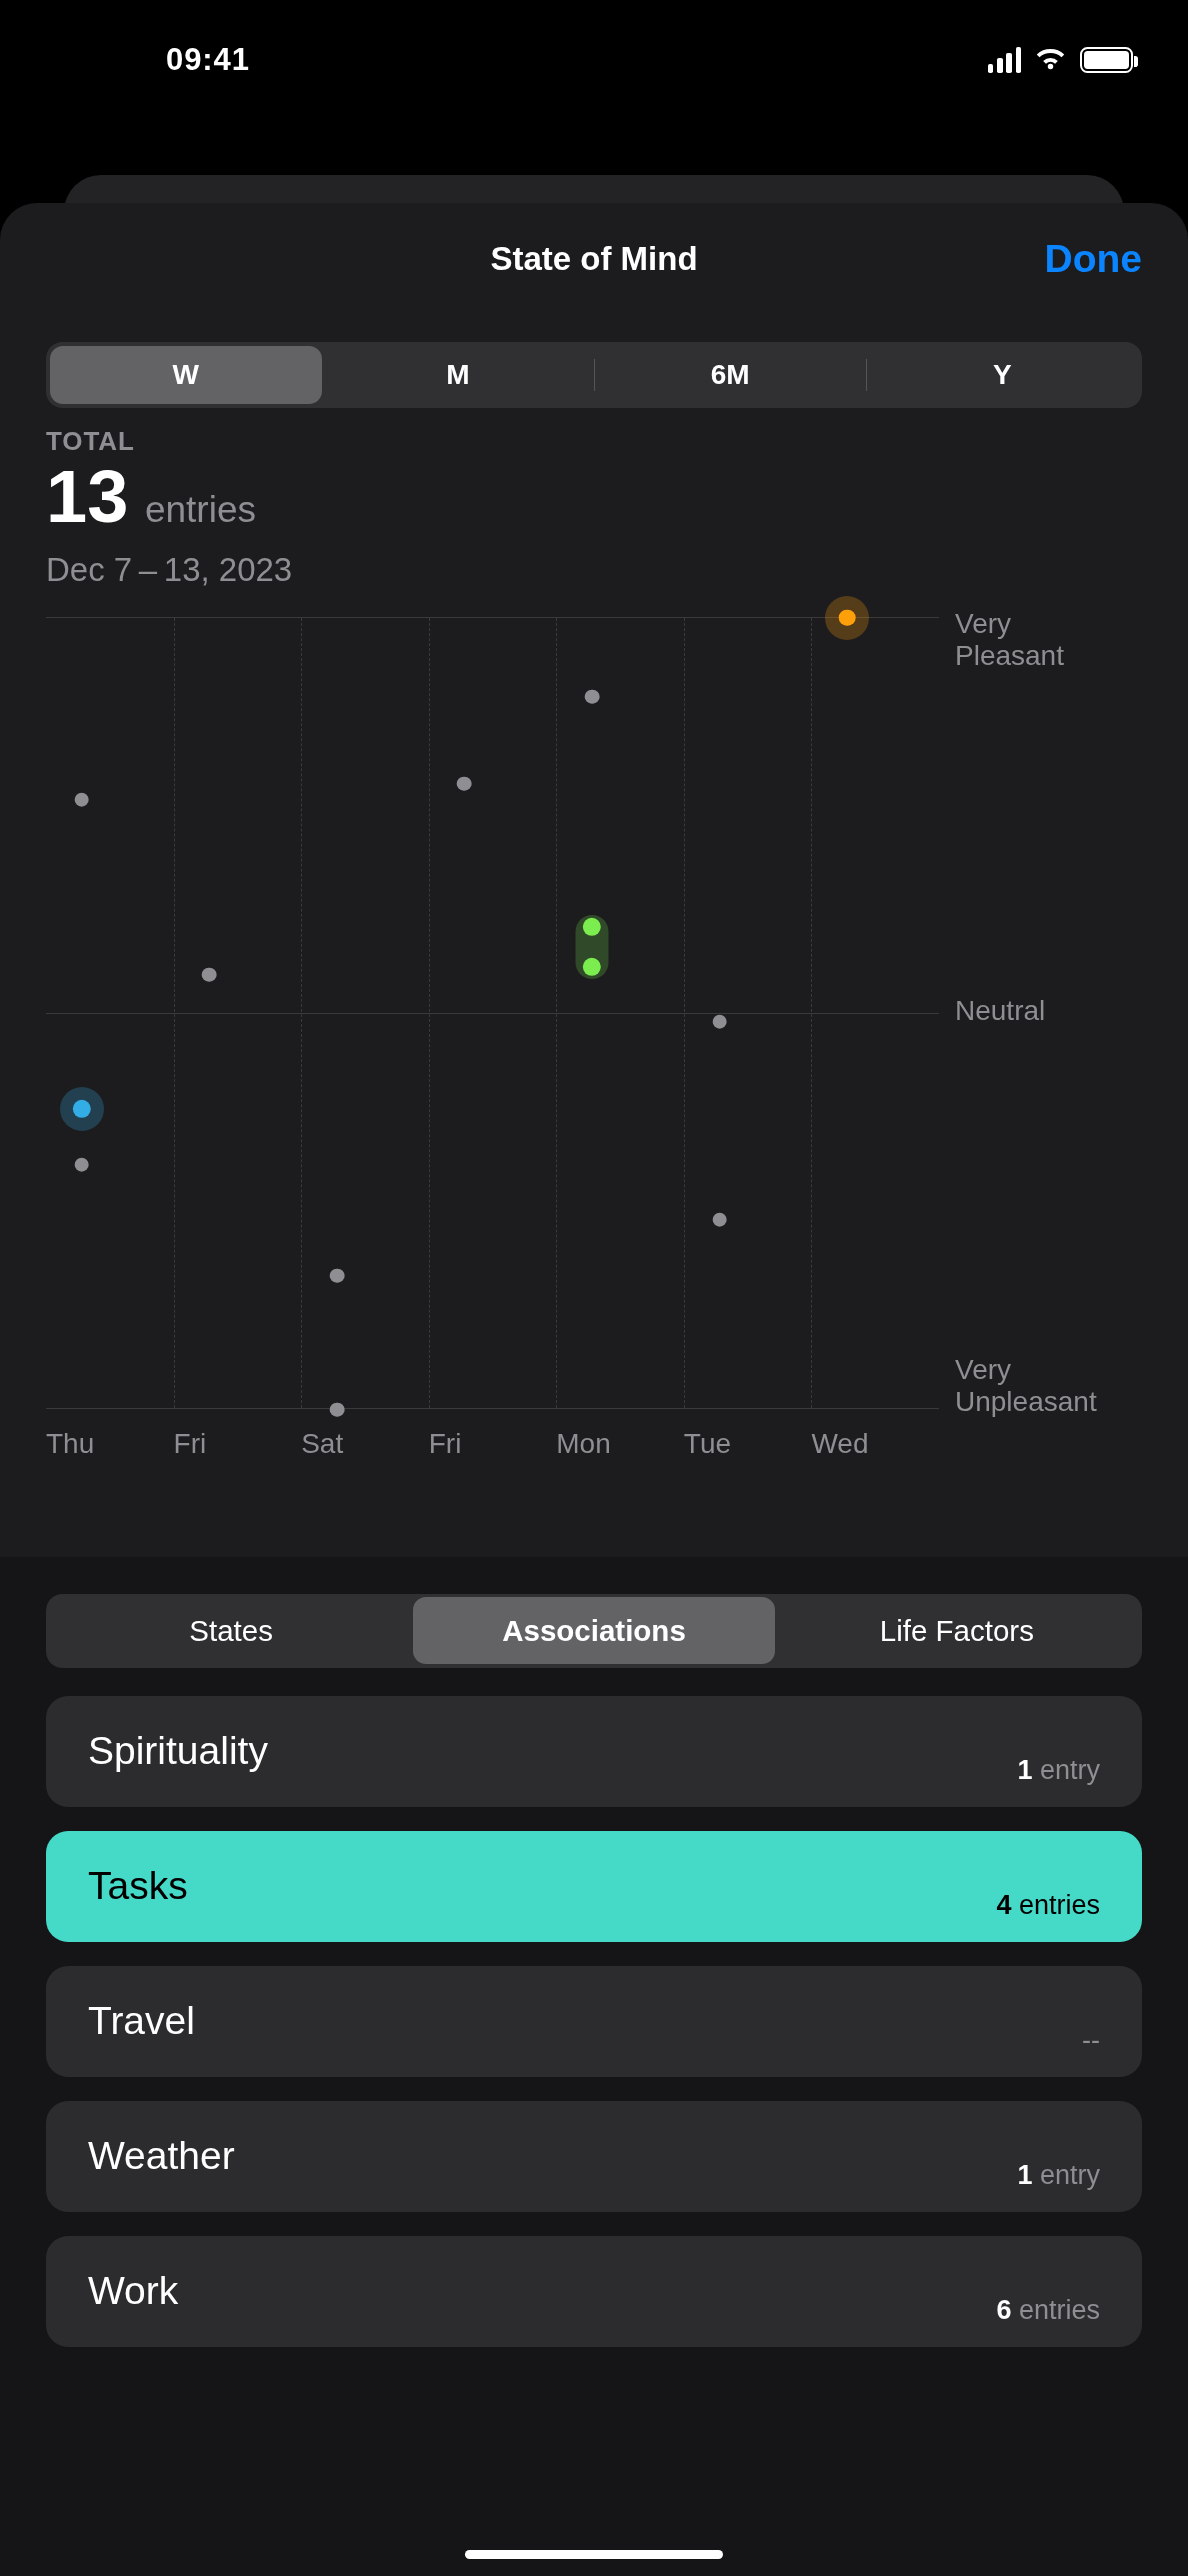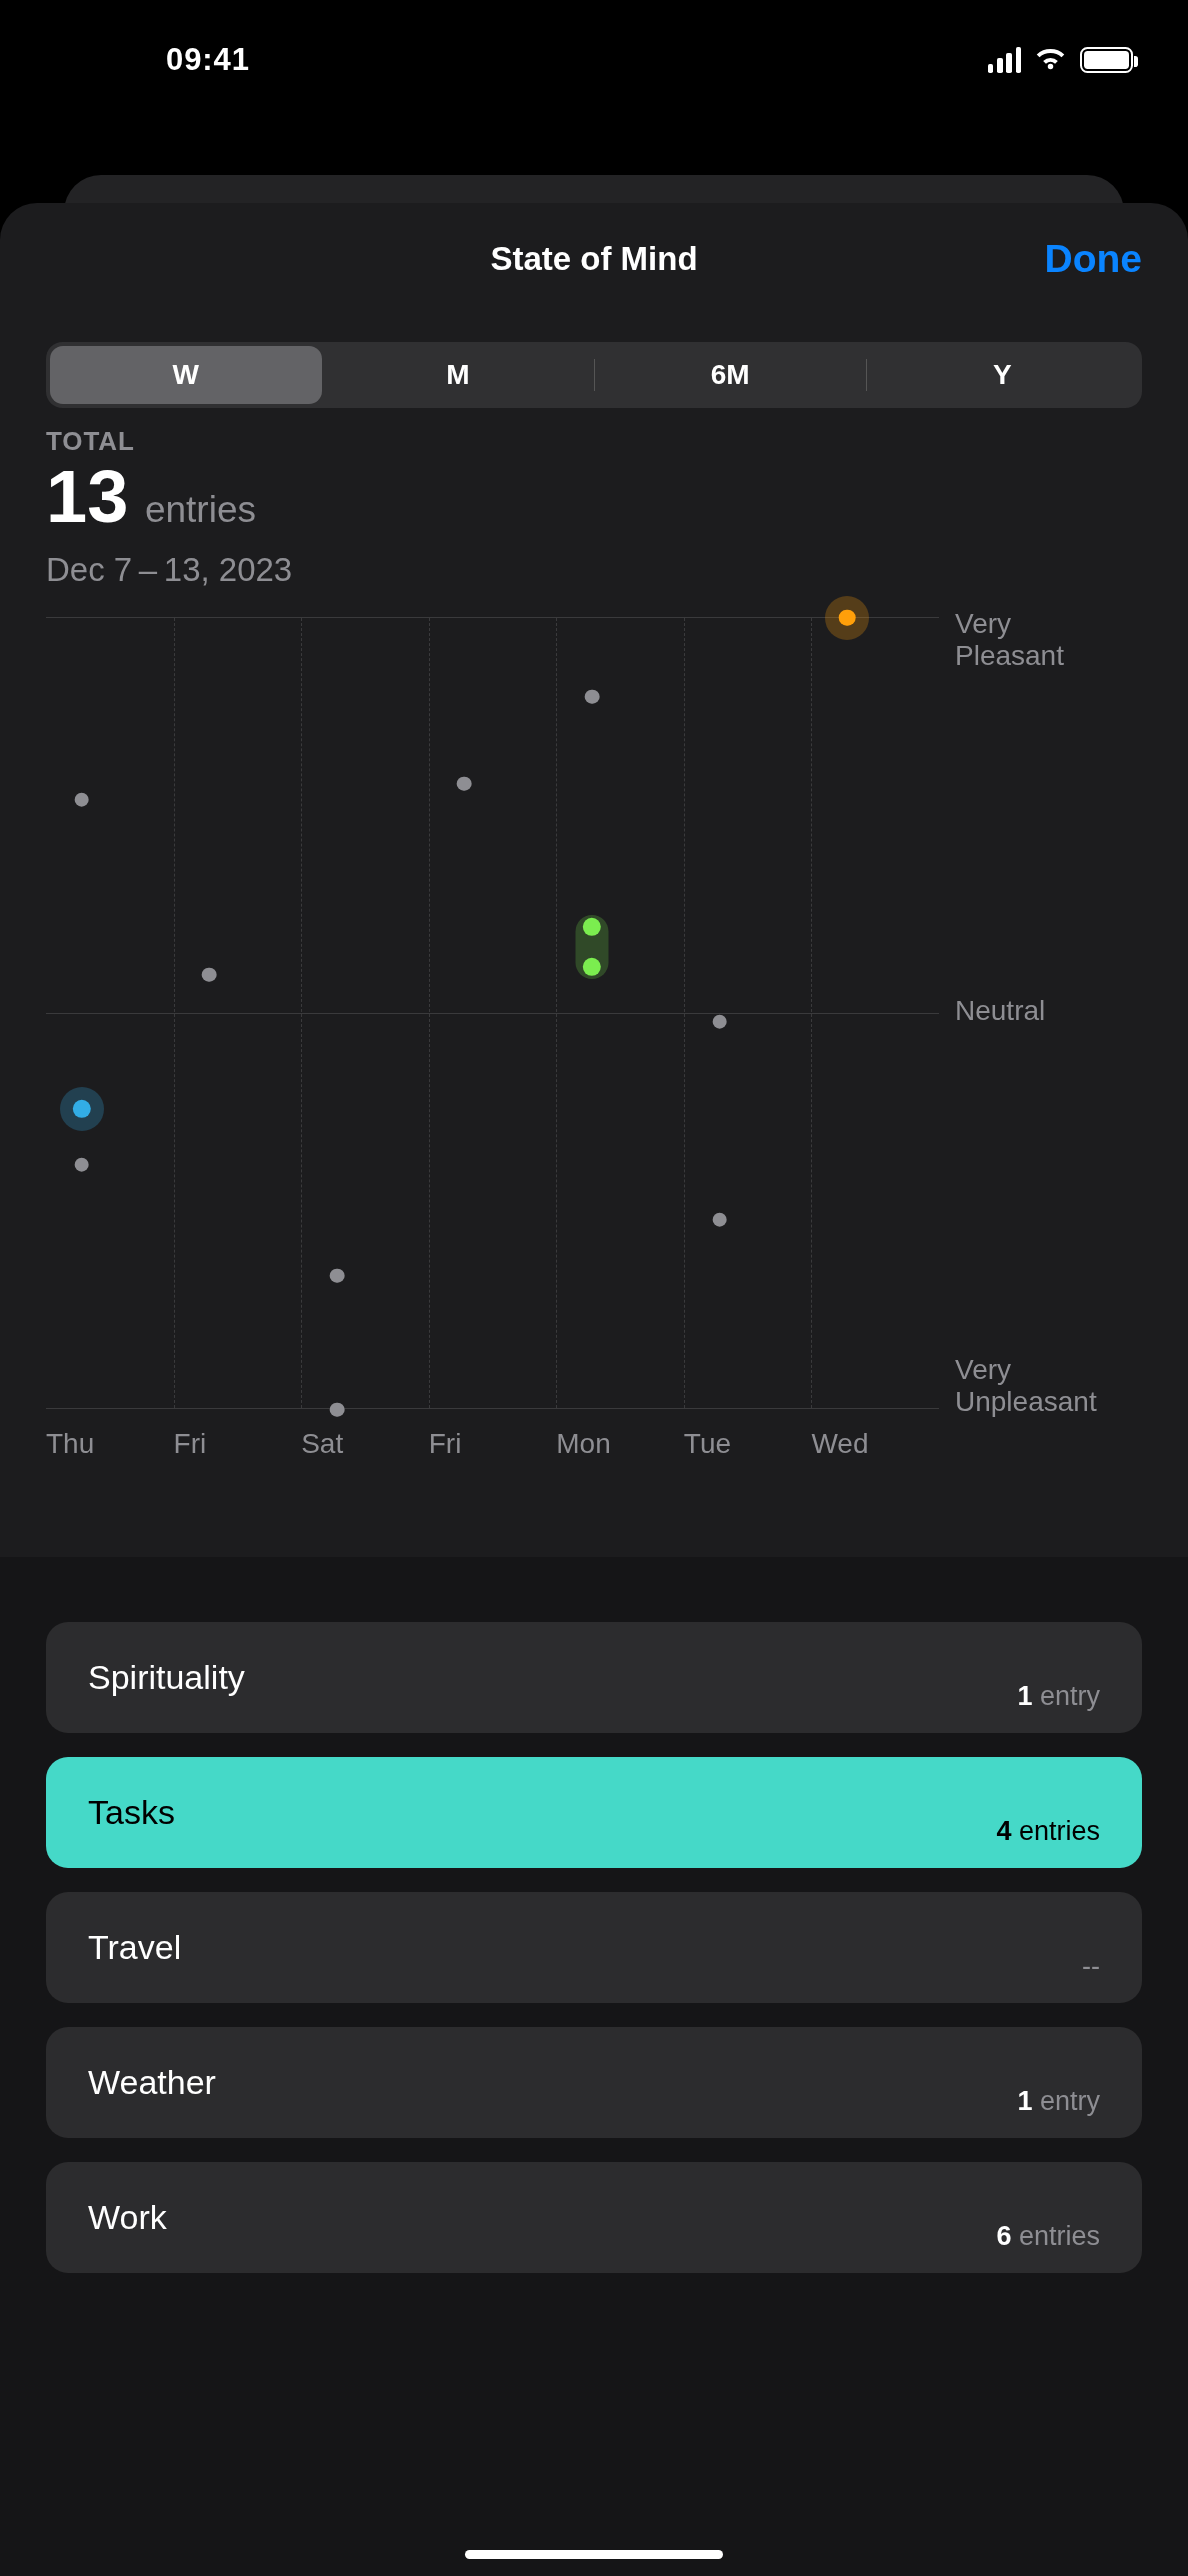--- a/index.html
+++ b/index.html
@@ -164,21 +164,21 @@
   .cat-seg .seg.selected + .seg::before { display:none; }
 
   .rows { margin-top:28px; display:flex; flex-direction:column; gap:24px;}
   .row {
     background: var(--row-bg);
     border-radius: 22px;
     height:111px;
     display:flex; align-items:center; justify-content:space-between;
     padding: 0 42px;
   }
-  .row-name { font-size:34px; }
+  .row-name { font-size:39px; }
   .row-count { font-size:27px; color:var(--text-secondary);margin-top:39px;}
   .row-count .n { color:#fff; font-weight:600;}
   .row.highlight { background: var(--row-highlight); color:#000;}
   .row.highlight .row-count, .row.highlight .row-count .n { color:#000;}
 
   
   .home-ind {
     position:absolute; bottom:16.6px; left:50%; transform:translateX(-50%);
     width:258px; height:9.2px; background:#fff; border-radius:9.2px;
   }
@@ -272,20 +272,25 @@
       </div>
       <div class="y-labels">
         <div style="top:-9.2px" id="ytop">Very<br>Pleasant</div>
         <div style="top:378px" id="ymid">Neutral</div>
         <div style="top:737px" id="ybot">Very<br>Unpleasant</div>
       </div>
     </div>
   </div>
 
   <div class="lower">
+    <div class="cat-seg">
+      <div class="seg">States</div>
+      <div class="seg selected">Associations</div>
+      <div class="seg">Life Factors</div>
+    </div>
 
     <div class="rows" id="assoc-rows">
         <div class="row">
           <div class="row-name">Spirituality</div>
           <div class="row-count"><span class="n">1</span> entry</div>
         </div>
         <div class="row highlight">
           <div class="row-name">Tasks</div>
           <div class="row-count"><span class="n">4</span> entries</div>
         </div>

